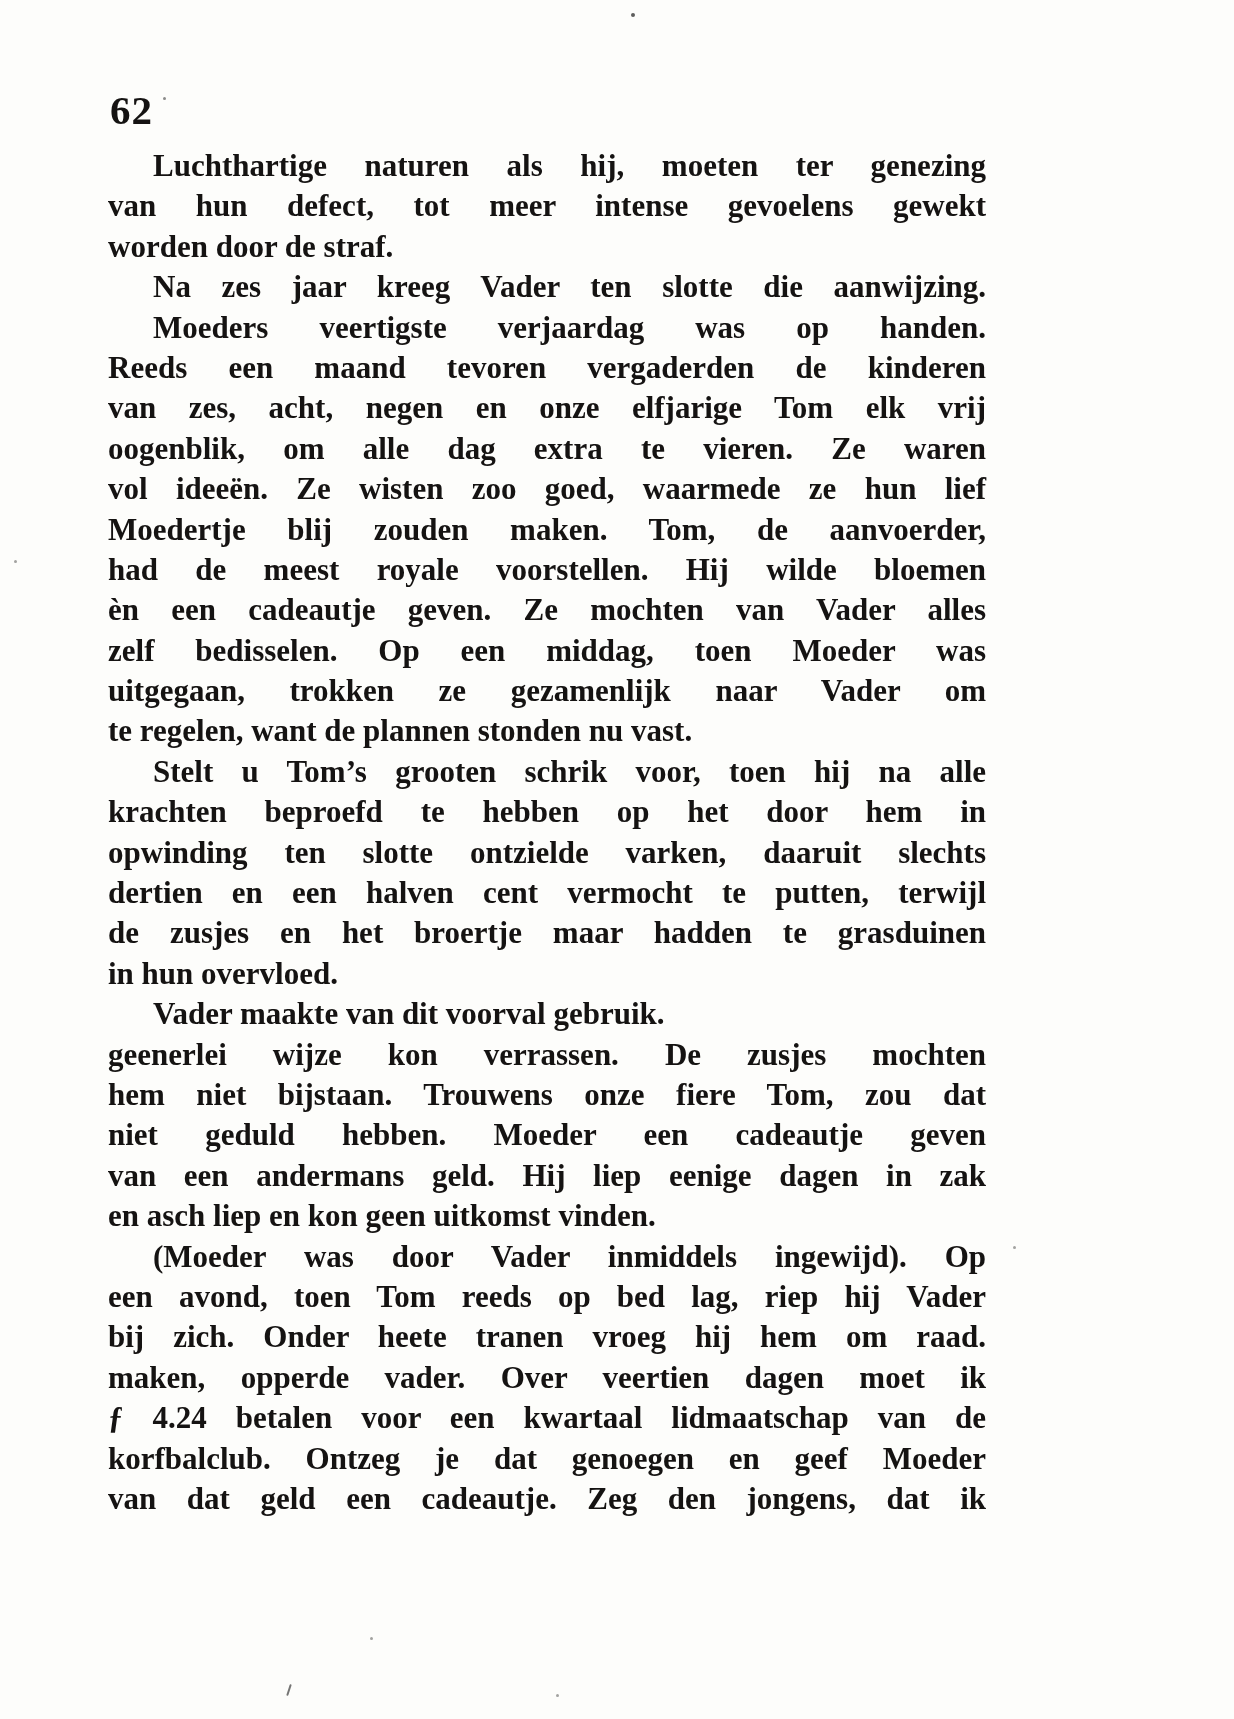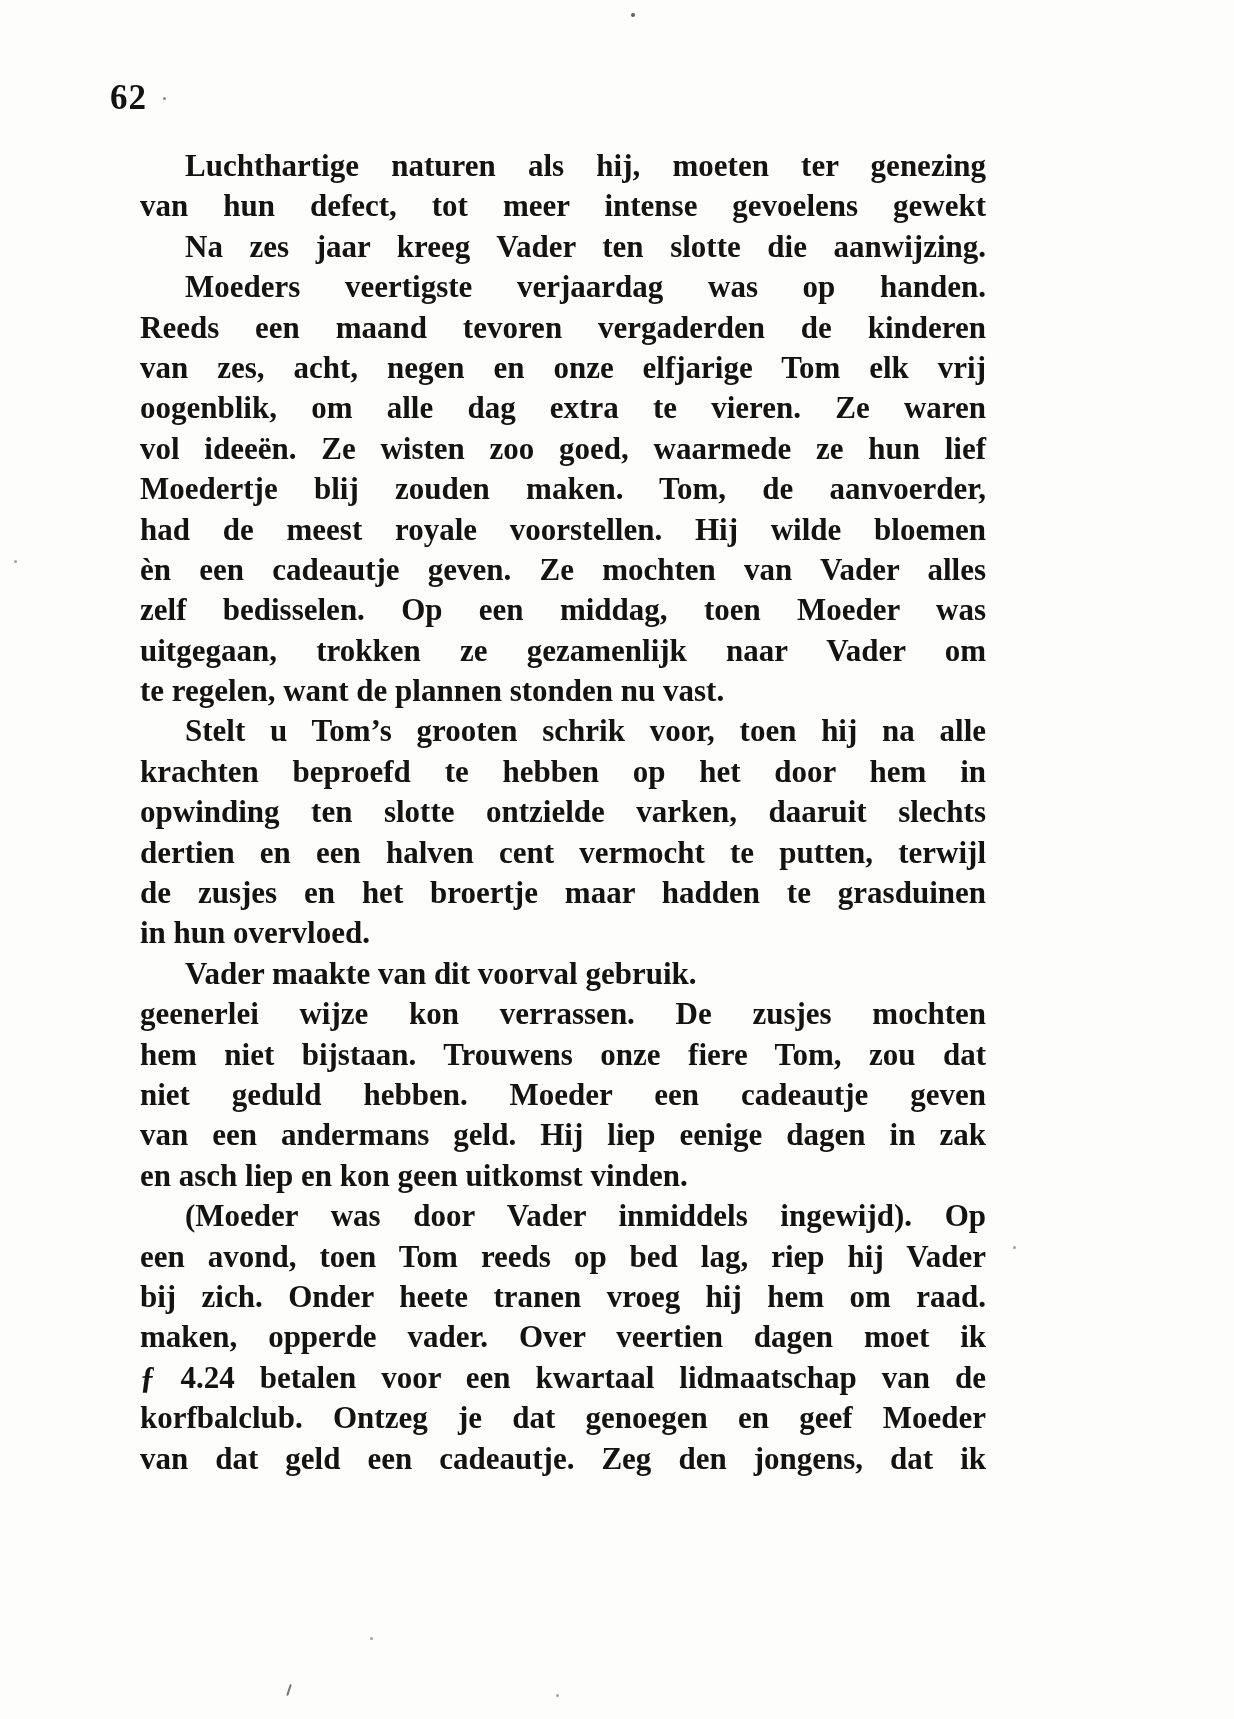--- a/index.html
+++ b/index.html
@@ -9,40 +9,39 @@
     height: 1719px;
     background: #fdfdfb;
     color: #151312;
     font-family: "Liberation Serif", "DejaVu Serif", serif;
     font-weight: bold;
     overflow: hidden;
   }
   .page-number {
     position: absolute;
     left: 110px;
-    top: 78px;
-    font-size: 35px;
+    top: 86px;
+    font-size: 41px;
     letter-spacing: 1px;
     text-align: right;
   }
   .text-block {
     position: absolute;
     left: 108px;
     top: 146px;
     width: 878px;
     font-size: 31px;
   }
   .line {
     height: 40.4px;
     line-height: 40.4px;
     text-align: justify;
     text-align-last: justify;
     overflow: visible;
     white-space: normal;
-    margin-left: 32px;
   }
   .line.indent { text-indent: 45px; }
   .line.flush  { text-align-last: left; }
   
   .speck {
     position: absolute;
     background: #1a1a1a;
     border-radius: 50%;
     opacity: .7;
   }
@@ -56,20 +55,21 @@
 </style>
 </head>
 <body>
 
 <div class="page">
   <div class="page-number">62</div>
 
   <div class="text-block">
       <div class="line indent">Luchthartige naturen als hij, moeten ter genezing</div>
       <div class="line">van hun defect, tot meer intense gevoelens gewekt</div>
+      <div class="line flush">worden door de straf.</div>
       <div class="line indent">Na zes jaar kreeg Vader ten slotte die aanwijzing.</div>
       <div class="line indent">Moeders veertigste verjaardag was op handen.</div>
       <div class="line">Reeds een maand tevoren vergaderden de kinderen</div>
       <div class="line">van zes, acht, negen en onze elfjarige Tom elk vrij</div>
       <div class="line">oogenblik, om alle dag extra te vieren. Ze waren</div>
       <div class="line">vol ideeën. Ze wisten zoo goed, waarmede ze hun lief</div>
       <div class="line">Moedertje blij zouden maken. Tom, de aanvoerder,</div>
       <div class="line">had de meest royale voorstellen. Hij wilde bloemen</div>
       <div class="line">èn een cadeautje geven. Ze mochten van Vader alles</div>
       <div class="line">zelf bedisselen. Op een middag, toen Moeder was</div>

